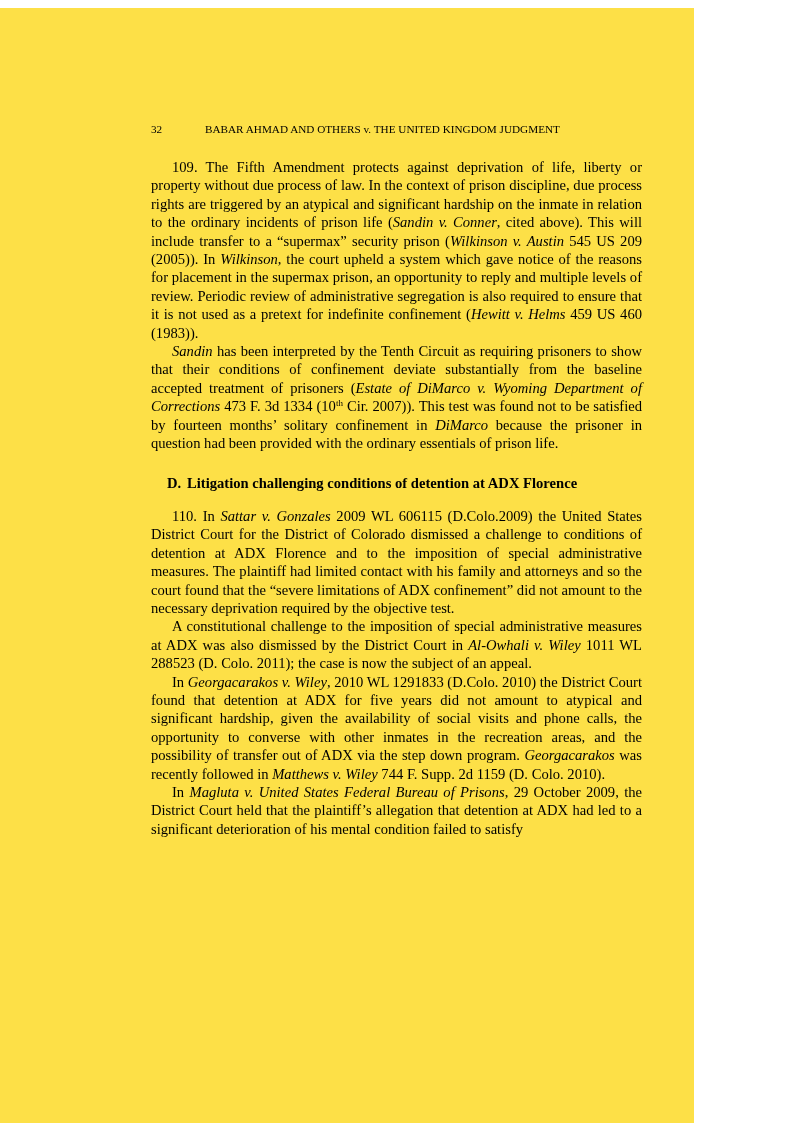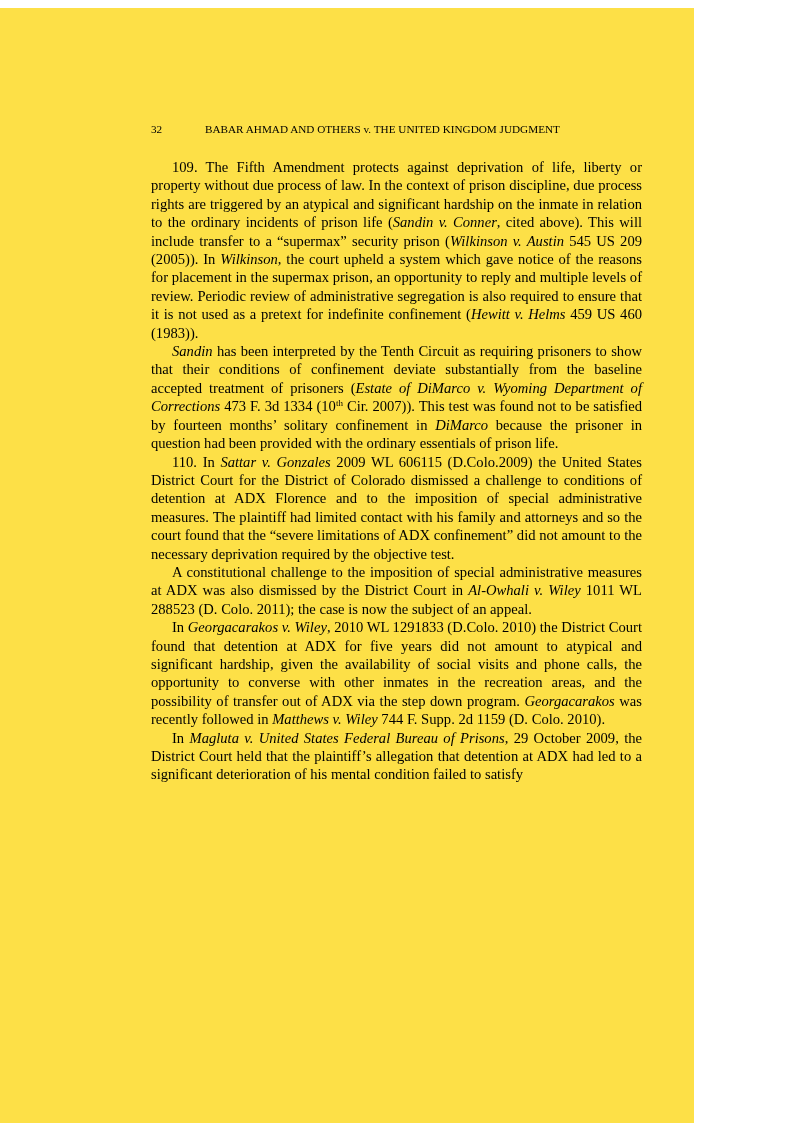--- a/index.html
+++ b/index.html
@@ -81,20 +81,23 @@
   </div>
 
   <div class="content">
 
     <div>
       <p class="para"><span>109.  The Fifth Amendment protects against deprivation of life, liberty or property without due process of law. In the context of prison discipline, due process rights are triggered by an atypical and significant hardship on the inmate in relation to the ordinary incidents of prison life (</span><em>Sandin v. Conner</em><span>, cited above). This will include transfer to a “supermax” security prison (</span><em>Wilkinson v. Austin</em><span> 545 US 209 (2005)). In </span><em>Wilkinson</em><span>, the court upheld a system which gave notice of the reasons for placement in the supermax prison, an opportunity to reply and multiple levels of review. Periodic review of administrative segregation is also required to ensure that it is not used as a pretext for indefinite confinement (</span><em>Hewitt v. Helms</em><span> 459 US 460 (1983)).</span></p>
       <p class="para"><em>Sandin</em><span> has been interpreted by the Tenth Circuit as requiring prisoners to show that their conditions of confinement deviate substantially from the baseline accepted treatment of prisoners (</span><em>Estate of DiMarco v. Wyoming Department of Corrections</em><span> 473 F. 3d 1334 (10</span><sup>th</sup><span> Cir. 2007)). This test was found not to be satisfied by fourteen months’ solitary confinement in </span><em>DiMarco</em><span> because the prisoner in question had been provided with the ordinary essentials of prison life.</span></p>
     </div>
 
     <div>
+      <div class="section-heading second">
+        <span class="letter">D.</span><span>Litigation challenging conditions of detention at ADX Florence</span>
+      </div>
       <p class="para"><span>110.  In </span><em>Sattar v. Gonzales</em><span> 2009 WL 606115 (D.Colo.2009) the United States District Court for the District of Colorado dismissed a challenge to conditions of detention at ADX Florence and to the imposition of special administrative measures. The plaintiff had limited contact with his family and attorneys and so the court found that the “severe limitations of ADX confinement” did not amount to the necessary deprivation required by the objective test.</span></p>
       <p class="para"><span>A constitutional challenge to the imposition of special administrative measures at ADX was also dismissed by the District Court in </span><em>Al-Owhali v. Wiley</em><span> 1011 WL 288523 (D. Colo. 2011); the case is now the subject of an appeal.</span></p>
       <p class="para"><span>In </span><em>Georgacarakos v. Wiley</em><span>, 2010 WL 1291833 (D.Colo. 2010) the District Court found that detention at ADX for five years did not amount to atypical and significant hardship, given the availability of social visits and phone calls, the opportunity to converse with other inmates in the recreation areas, and the possibility of transfer out of ADX via the step down program. </span><em>Georgacarakos</em><span> was recently followed in </span><em>Matthews v. Wiley</em><span> 744 F. Supp. 2d 1159 (D. Colo. 2010).</span></p>
       <p class="para"><span>In </span><em>Magluta v. United States Federal Bureau of Prisons</em><span>, 29 October 2009, the District Court held that the plaintiff’s allegation that detention at ADX had led to a significant deterioration of his mental condition failed to satisfy</span></p>
     </div>
 
   </div>
 </div>
 
 </body></html>

